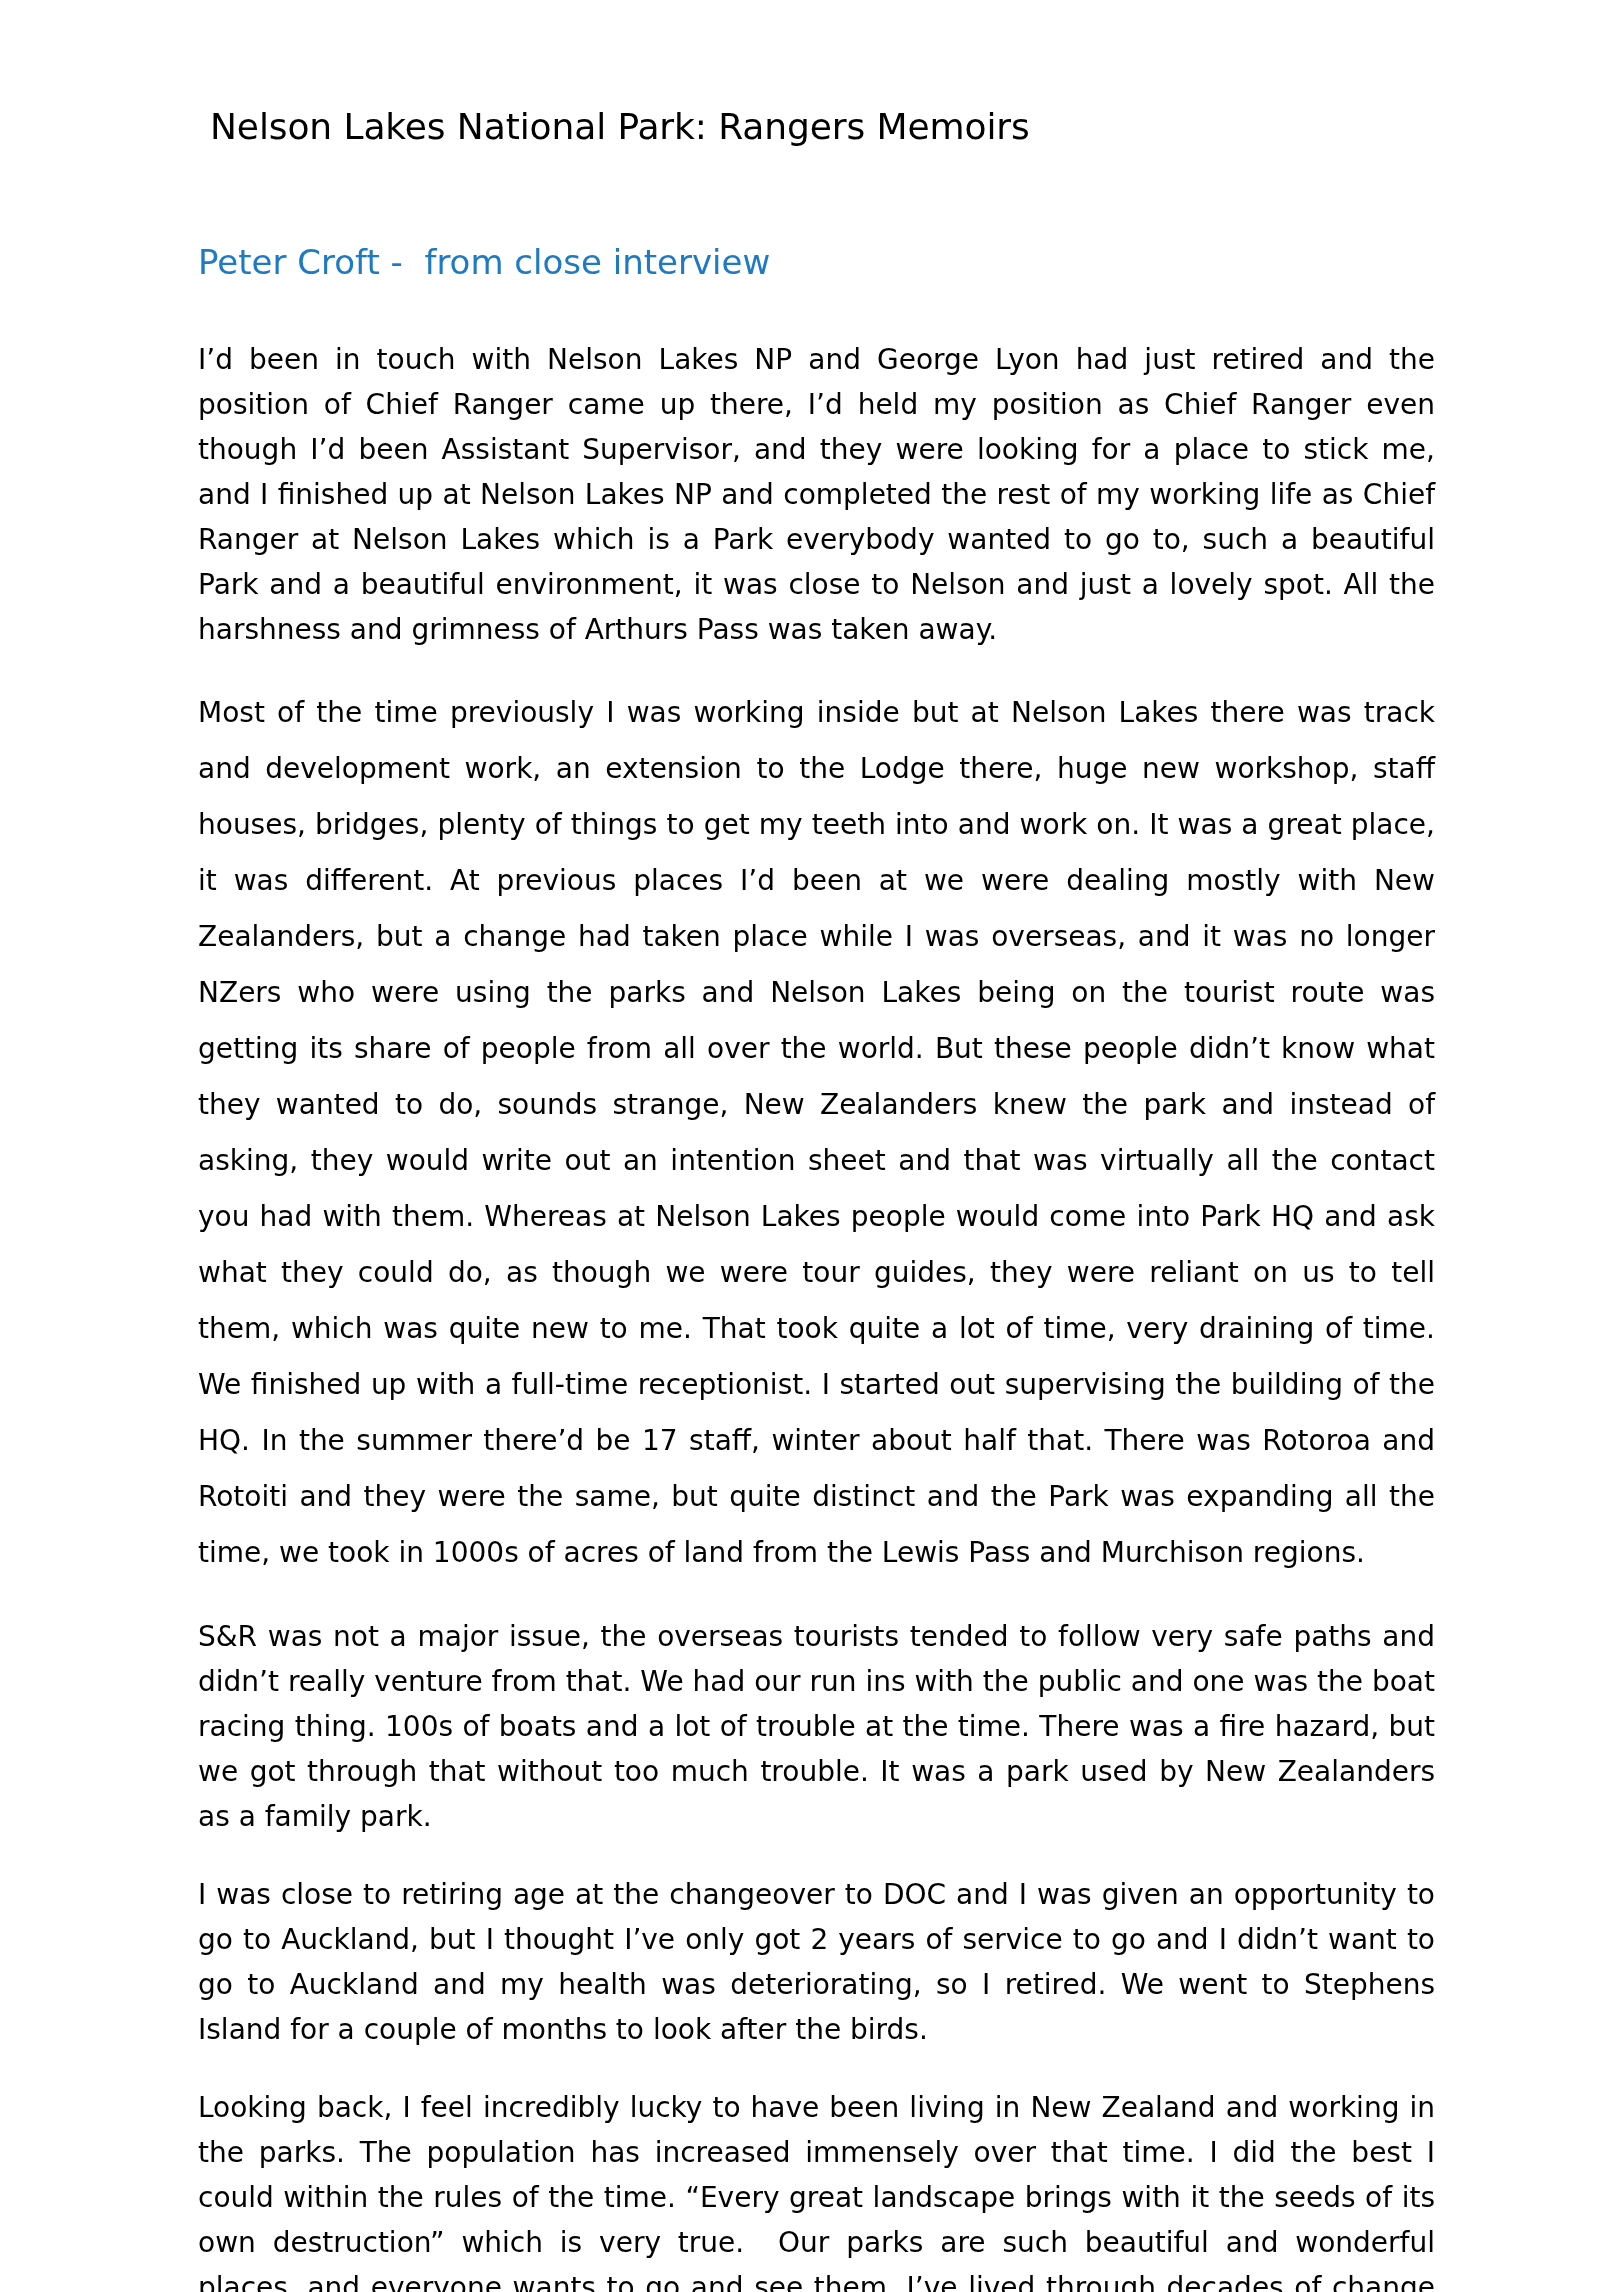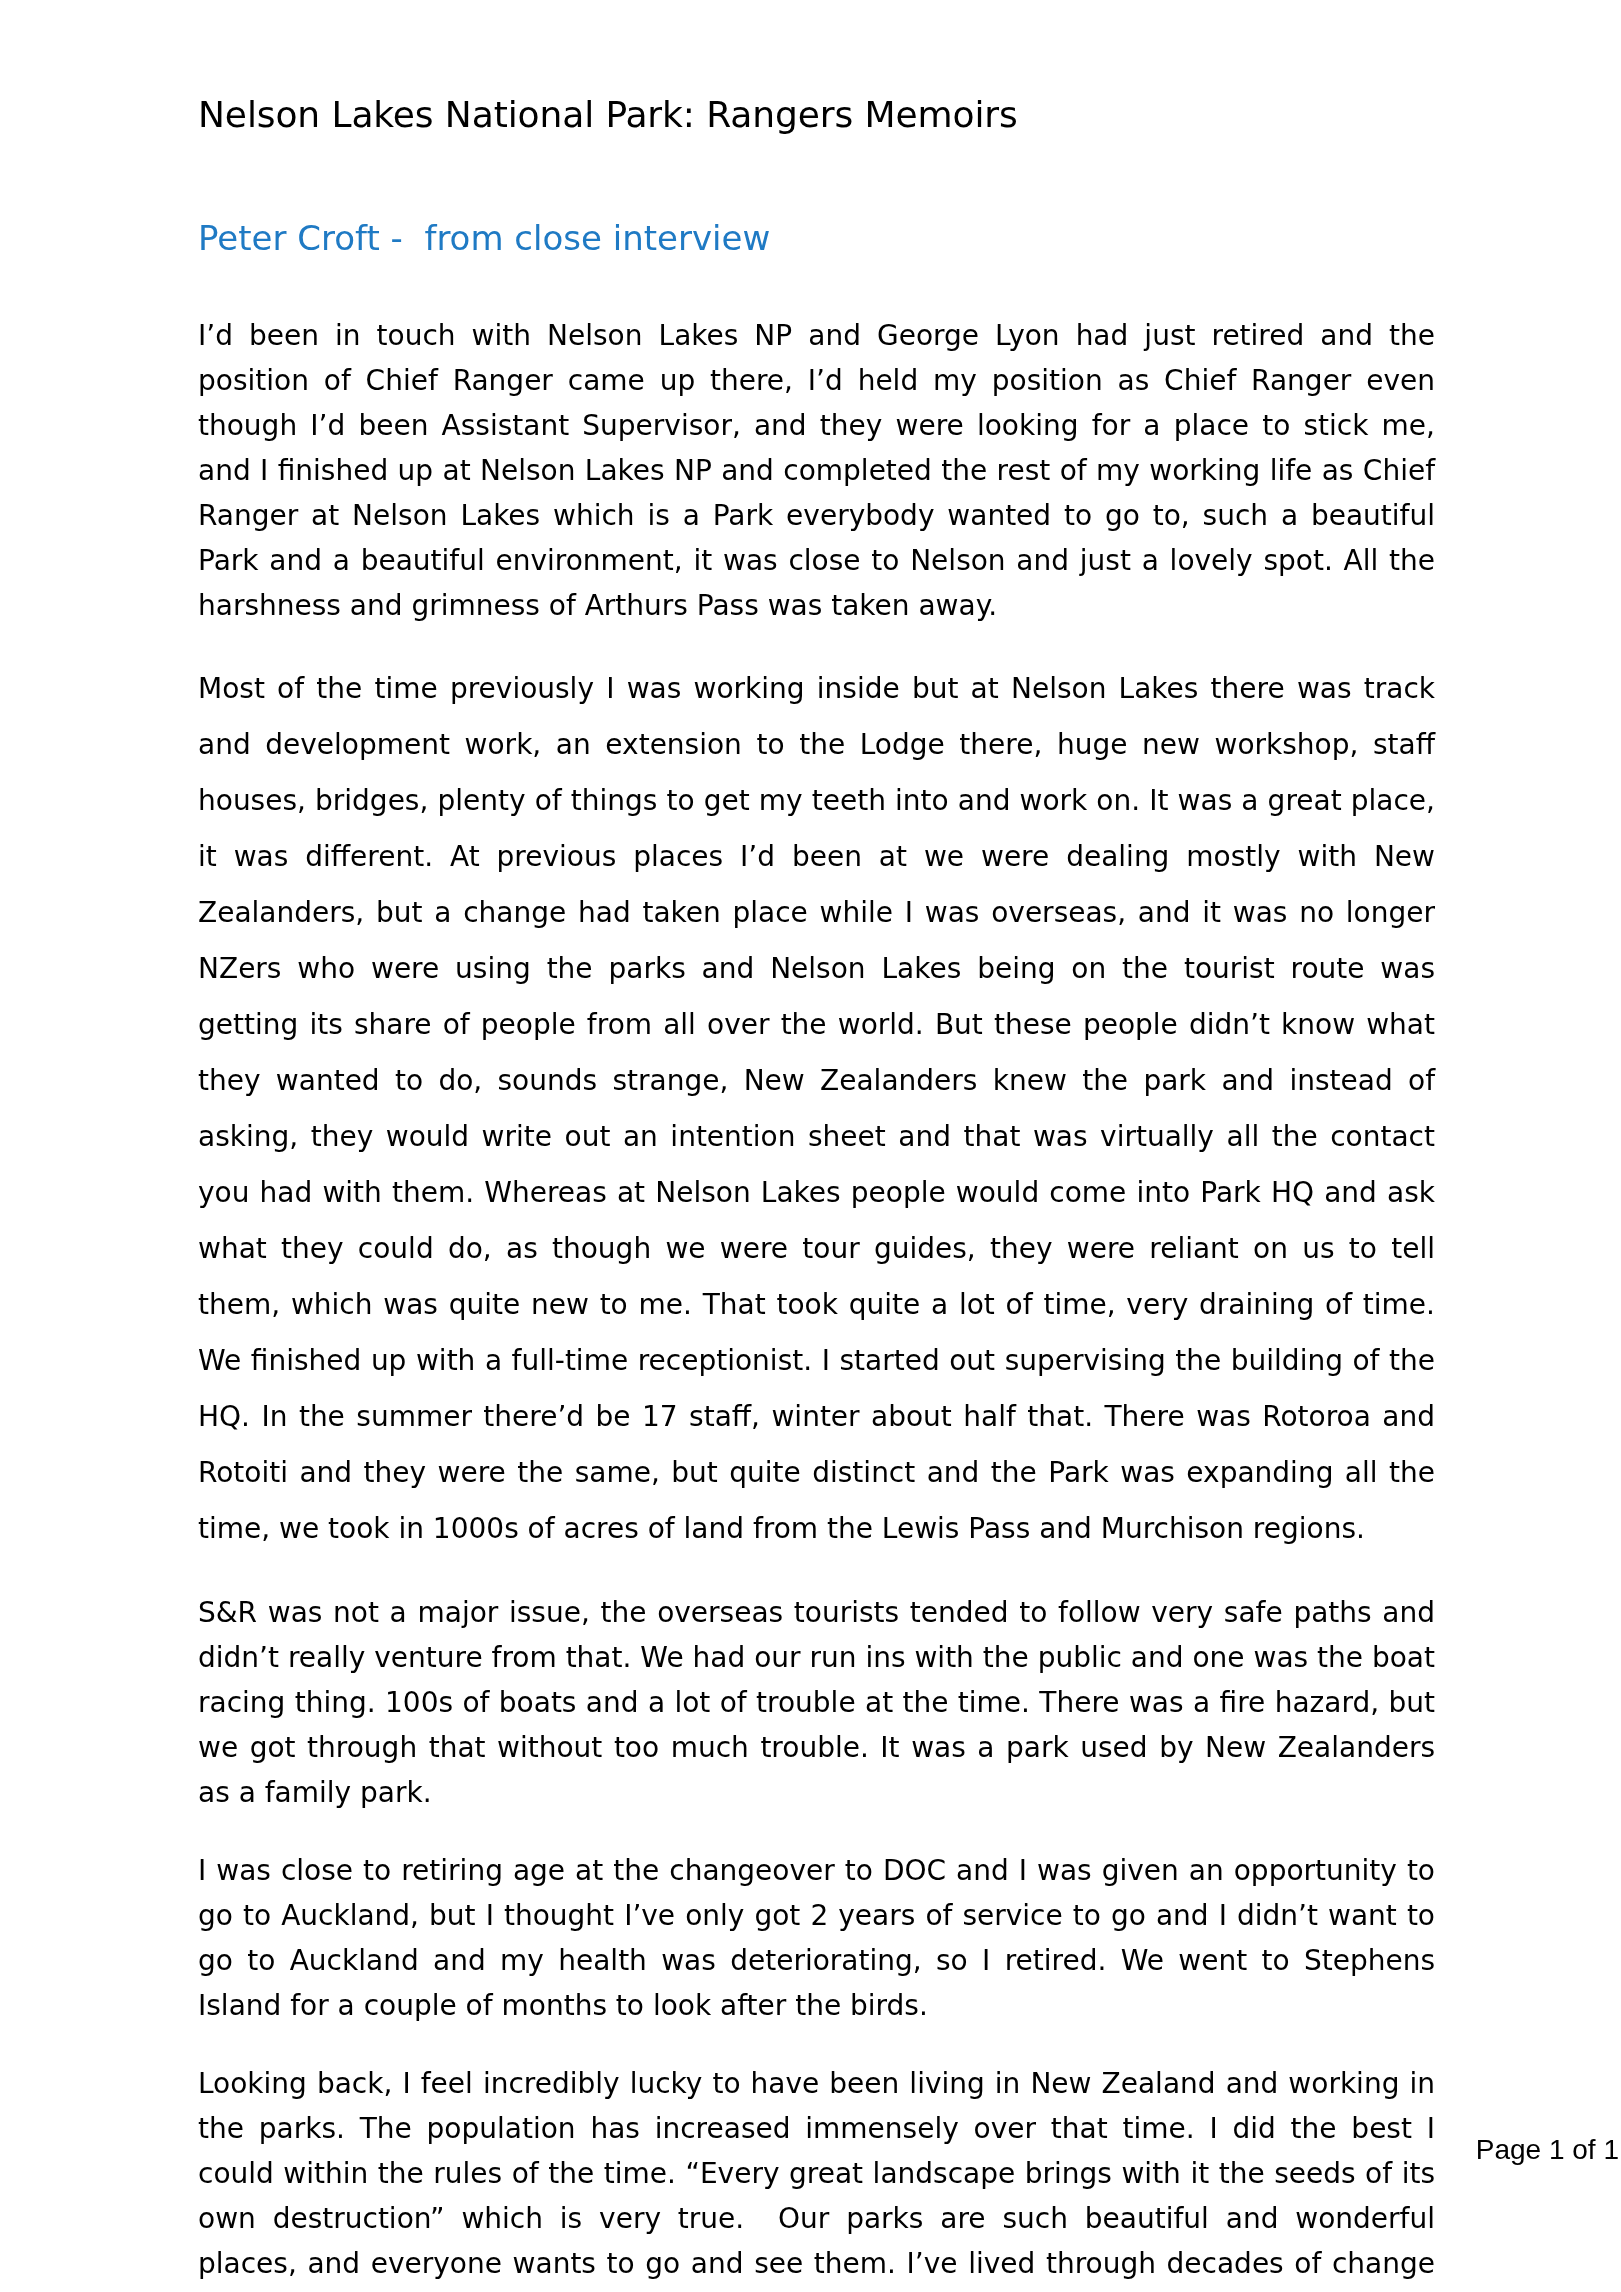--- a/index.html
+++ b/index.html
@@ -33,21 +33,21 @@
   }
 
   
   .doc-title {
     font-family: "DejaVu Sans", sans-serif;
     font-size: 36px;
     line-height: 1.15;
     font-weight: 400;
     color: #000000;
     letter-spacing: -0.1px;
-    margin: 0;
+    margin: 12px;
     padding-top: 94px;
   }
 
   
   .section-heading {
     font-family: "DejaVu Sans", sans-serif;
     font-size: 34px;
     line-height: 1.15;
     font-weight: 400;
     margin: 0;
@@ -116,17 +116,14 @@
 
       <p class="para">S&amp;R was not a major issue, the overseas tourists tended to follow very safe paths and didn’t really venture from that. We had our run ins with the public and one was the boat racing thing. 100s of boats and a lot of trouble at the time. There was a fire hazard, but we got through that without too much trouble. It was a park used by New Zealanders as a family park.</p>
 
       <p class="para">I was close to retiring age at the changeover to DOC and I was given an opportunity to go to Auckland, but I thought I’ve only got 2 years of service to go and I didn’t want to go to Auckland and my health was deteriorating, so I retired. We went to Stephens Island for a couple of months to look after the birds.</p>
 
       <p class="para">Looking back, I feel incredibly lucky to have been living in New Zealand and working in the parks. The population has increased immensely over that time. I did the best I could within the rules of the time. “Every great landscape brings with it the seeds of its own destruction” which is very true.  Our parks are such beautiful and wonderful places, and everyone wants to go and see them. I’ve lived through decades of change and each one brings something new. You’ve just got to play with the hand you’re dealt, go with the flow, you don’t know what’s going to happen next. It’s not what we want to happen, it’s what we’re forced to accept that has happened.</p>
     </div>
 
   </div>
 
-  <div class="footer">
-    <span class="footer-text">Page 1 of 1</span>
-  </div>
 </div>
 
 
 </body></html>

